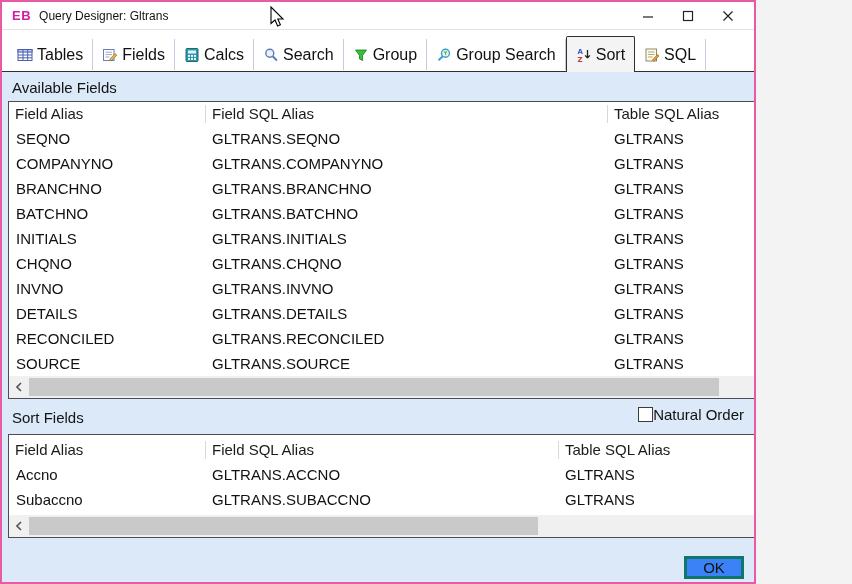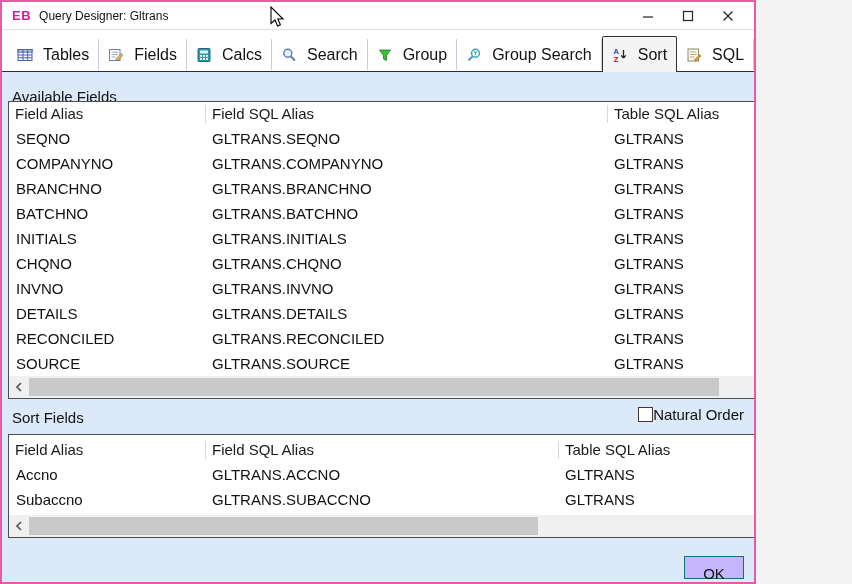--- a/index.html
+++ b/index.html
@@ -12,29 +12,29 @@
   
   .titlebar{position:absolute;top:0;left:0;right:0;height:28px;background:#fff;
     display:flex;align-items:center;padding:0 6px;border-bottom:1px solid #e3e3e3;}
   .logo{color:var(--logo,#cf1fa6);font-weight:bold;font-size:13px;margin:0 8px 0 4px;letter-spacing:0.5px;}
   .title{font-size:12px;color:#141414;}
   .win-controls{margin-left:auto;display:flex;height:100%;}
   .wc{width:40px;height:100%;display:flex;align-items:center;justify-content:center;cursor:default;}
   
   .tabstrip{position:absolute;top:28px;left:0;right:0;height:42px;background:#fff;
     border-bottom:1px solid var(--tab-line,#2f2f2f);display:flex;align-items:flex-end;padding-left:6px;}
-  .tab{height:31px;display:flex;align-items:center;gap:10px;padding:0 9px;font-size:16px;
+  .tab{height:31px;display:flex;align-items:center;gap:4px;padding:0 9px;font-size:16px;
     border-right:1px solid #c9c9df;margin-bottom:1px;cursor:default;white-space:nowrap;}
   .tab.active{height:36px;margin-bottom:-1px;background:#f4f4f4;
     border:1px solid var(--tab-line,#2f2f2f);border-bottom:none;border-radius:2px 2px 0 0;}
   .tab-icon{display:flex;align-items:center;}
   
   .content{position:absolute;top:70px;left:0;right:0;bottom:0;background:var(--content-bg,#dbe9f8);}
   .section-title{font-size:15px;color:#141414;}
-  .avail-title{position:absolute;left:10px;top:16px;}
+  .avail-title{position:absolute;left:10px;top:7px;}
   
   .listbox{position:absolute;background:#fff;border:1px solid var(--list-border,#4d4d4d);
     display:flex;flex-direction:column;overflow:hidden;}
   .listbox.avail{left:6px;top:29px;width:838px;height:298px;}
   .listbox.sort{left:6px;top:362px;width:800px;height:104px;}
   .list-main{flex:1;display:flex;min-height:0;}
   .cols{flex:1;display:flex;flex-direction:column;overflow:hidden;justify-content:center;}
   .list-header{display:flex;height:24px;align-items:center;flex:none;}
   .list-header .cell{font-size:15px;color:#1a1a1a;padding-left:6px;height:18px;line-height:18px;}
   .list-header .cell + .cell{border-left:1px solid #d9d9d9;}
@@ -60,22 +60,22 @@
   
   .sort-title{position:absolute;left:10px;top:337px;}
   .natural{position:absolute;right:10px;top:334px;display:inline-flex;align-items:center;
     font-size:15px;cursor:default;text-align:right;}
   .cb{width:15px;height:15px;background:#fff;border:1px solid #3c3c3c;display:inline-block;}
   
   button{font-family:"Liberation Sans",sans-serif;}
   .mv{position:absolute;left:806px;width:34px;height:24px;background:#e1e1e1;
     border:1px solid #8f8f8f;display:flex;align-items:center;justify-content:center;padding:0;}
   .mv.up{top:399px;} .mv.dn{top:435px;}
-  .dlg-btn{position:absolute;height:23px;background:#c4b5fd;border:1px solid #0f766e;
-    font-size:15px;color:#111;padding:8px;}
+  .dlg-btn{position:absolute;height:23px;background:#3b82f6;border:3px solid #0f766e;
+    font-size:15px;color:#111;padding:0;}
   .ok{left:682px;top:484px;width:60px;}
   .cancel{left:754px;top:456px;width:72px;}
   .cursor{position:absolute;left:268px;top:4px;pointer-events:none;}
 </style>
 </head>
 <body>
 
 <div class="window">
 
   <div class="titlebar">

